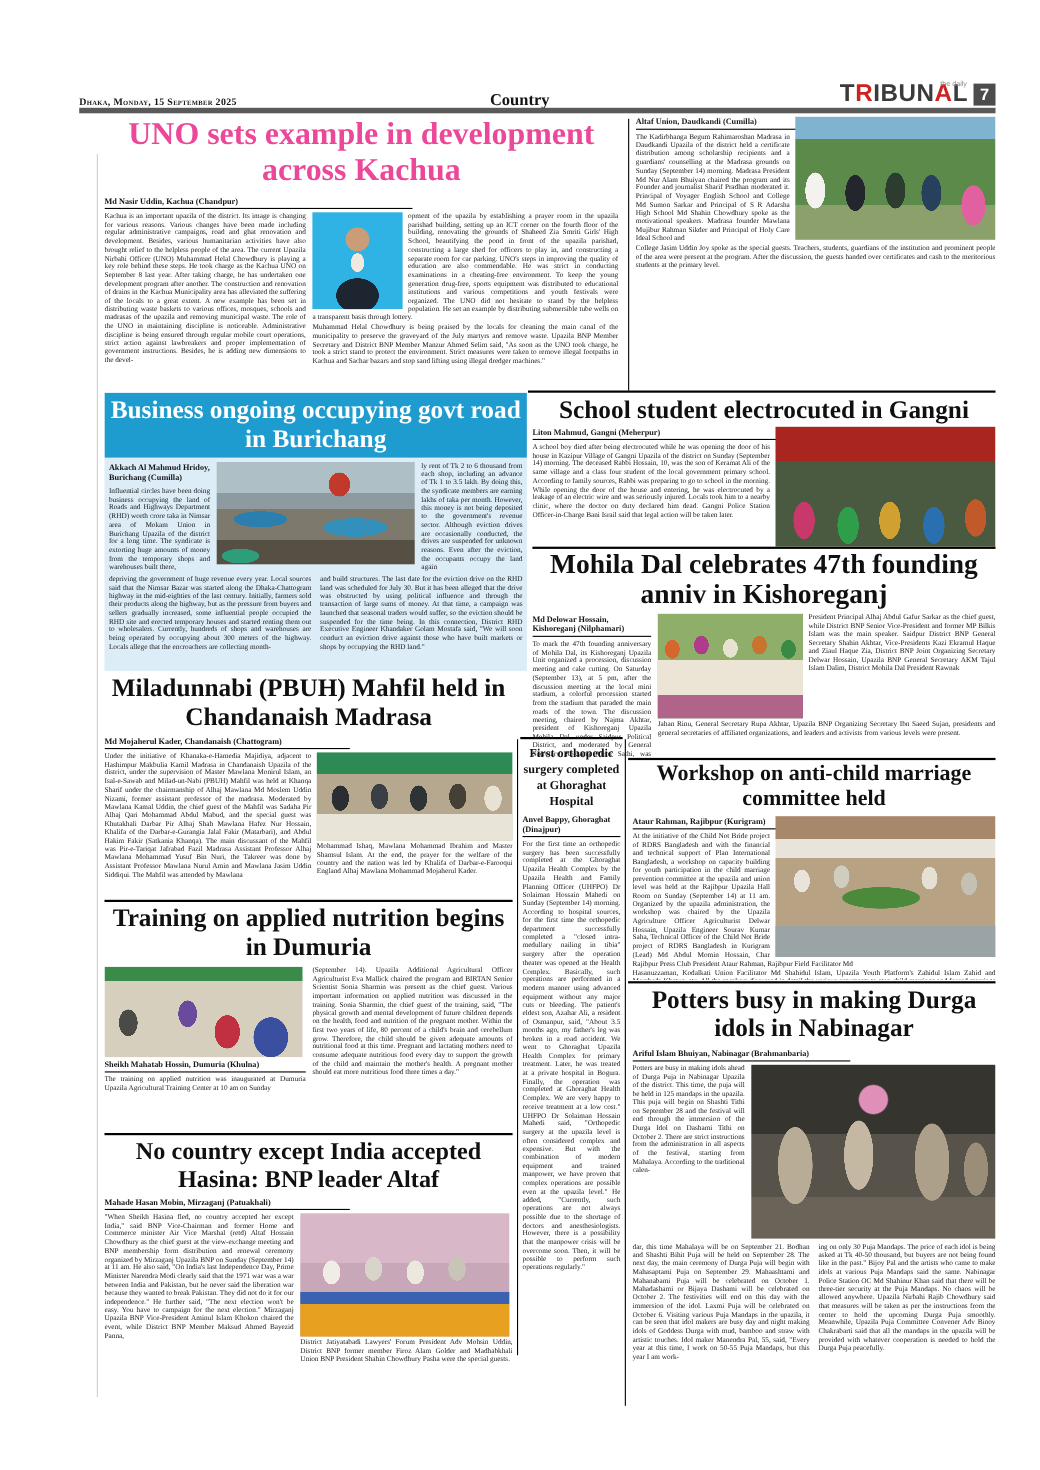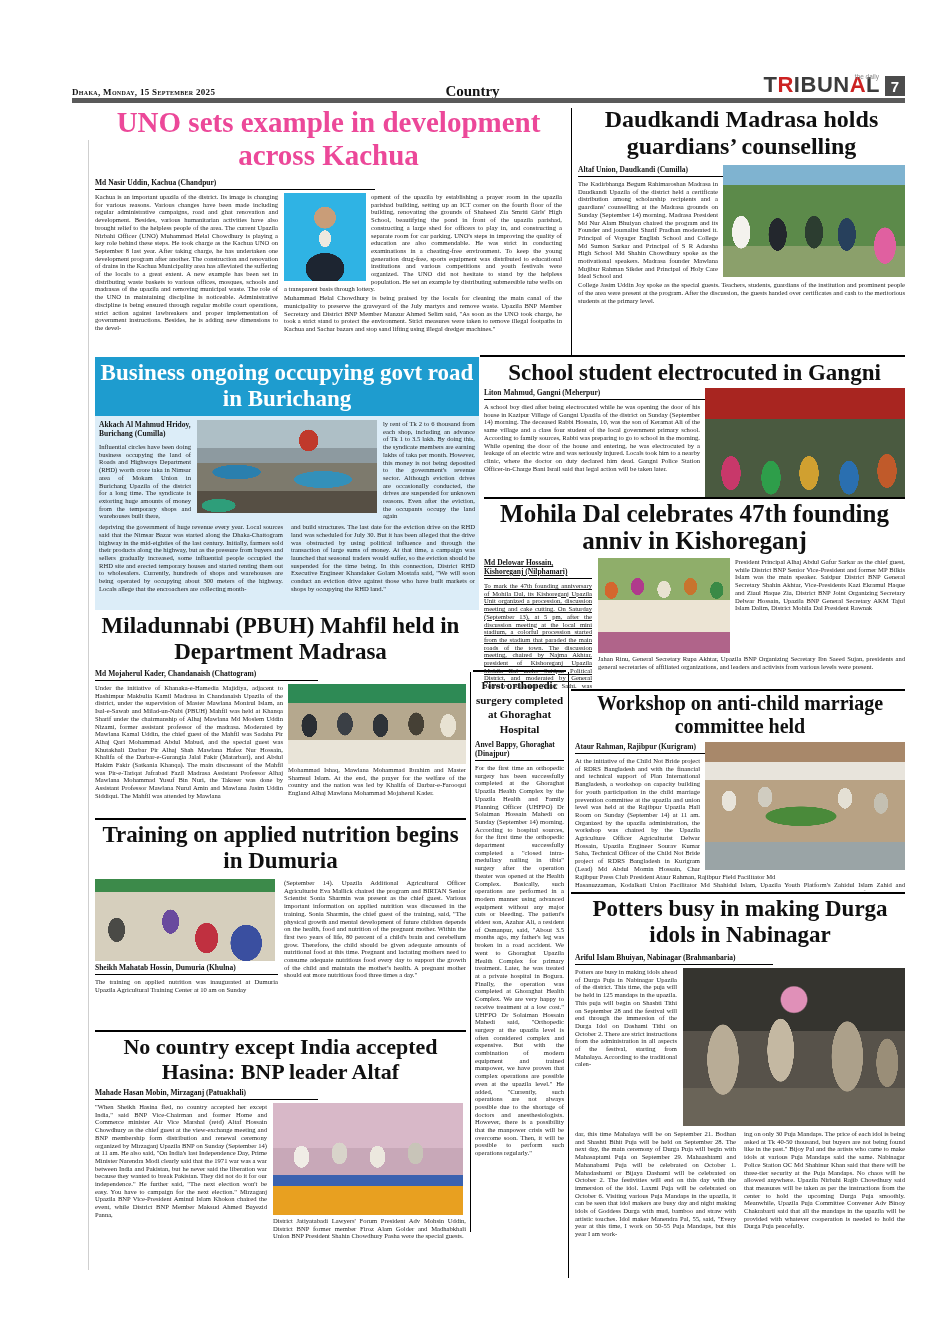--- a/index.html
+++ b/index.html
@@ -114,21 +114,21 @@
   .buri-in{padding:4px 4px 0 4px;}
   .buri .byline{border-bottom:none;min-width:0;}
   .b-l{width:92px;}
   .b-r{flex:1;}
   .b-bot{display:flex;gap:8px;margin-top:3px;}
   .b-bot .bt{flex:1;}
   .gangni{left:484px;top:360px;width:421px;height:137px;}
   .gangni .hl{font-size:23px;line-height:25px;margin-bottom:3px;}
   .mohila{left:484px;top:500px;width:421px;height:188px;}
   .mohila .hl{font-size:25px;line-height:27px;margin-bottom:4px;}
-  .m-l{width:108px;text-decoration:underline;}
+  .m-l{width:108px;}
   .m-rzone{flex:1;}
   .m-row{display:flex;gap:5px;}
   .m-rc{flex:1;}
   .milad{left:95px;top:613px;width:371px;height:205px;}
   .milad .hl{font-size:23px;line-height:26px;margin-bottom:4px;}
   .milad .byline{width:190px;}
   .ortho{left:473px;top:672px;width:93px;height:560px;padding:4px 2px 0 2px;box-sizing:border-box;}
   .ortho .hl{font-size:11px;line-height:14.5px;margin:2px 0 4px 0;}
   .ortho .byline{min-width:100%;}
   .work{left:575px;top:692px;width:330px;height:199px;}
@@ -185,21 +185,20 @@
       <div class="bt uno-c1">Kachua is an important upazila of the district. Its image is changing for various reasons. Various changes have been made including regular administrative campaigns, road and ghat renovation and development. Besides, various humanitarian activities have also brought relief to the helpless people of the area. The current Upazila Nirbahi Officer (UNO) Muhammad Helal Chowdhury is playing a key role behind these steps. He took charge as the Kachua UNO on September 8 last year. After taking charge, he has undertaken one development program after another. The construction and renovation of drains in the Kachua Municipality area has alleviated the suffering of the locals to a great extent. A new example has been set in distributing waste baskets to various offices, mosques, schools and madrasas of the upazila and removing municipal waste. The role of the UNO in maintaining discipline is noticeable. Administrative discipline is being ensured through regular mobile court operations, strict action against lawbreakers and proper implementation of government instructions. Besides, he is adding new dimensions to the devel-</div>
       <div class="bt uno-c2">
         <span class="photo ph-uno fig-l"></span>
         <p>opment of the upazila by establishing a prayer room in the upazila parishad building, setting up an ICT corner on the fourth floor of the building, renovating the grounds of Shaheed Zia Smriti Girls' High School, beautifying the pond in front of the upazila parishad, constructing a large shed for officers to play in, and constructing a separate room for car parking. UNO's steps in improving the quality of education are also commendable. He was strict in conducting examinations in a cheating-free environment. To keep the young generation drug-free, sports equipment was distributed to educational institutions and various competitions and youth festivals were organized. The UNO did not hesitate to stand by the helpless population. He set an example by distributing submersible tube wells on a transparent basis through lottery.</p>
         <p>Muhammad Helal Chowdhury is being praised by the locals for cleaning the main canal of the municipality to preserve the graveyard of the July martyrs and remove waste. Upazila BNP Member Secretary and District BNP Member Manzur Ahmed Selim said, "As soon as the UNO took charge, he took a strict stand to protect the environment. Strict measures were taken to remove illegal footpaths in Kachua and Sachar bazars and stop sand lifting using illegal dredger machines."</p>
       </div>
     </div>
   </div>
 
   <div class="art daud">
-    <div class="hl">Daudkandi Madrasa holds guardians’ counselling</div>
     <div class="bt">
       <span class="photo ph-daudkandi fig-r"></span>
       <div class="byline">Altaf Union, Daudkandi (Cumilla)</div>
       <p>The Kadirbhanga Begum Rahimaroshan Madrasa in Daudkandi Upazila of the district held a certificate distribution among scholarship recipients and a guardians' counselling at the Madrasa grounds on Sunday (September 14) morning. Madrasa President Md Nur Alam Bhuiyan chaired the program and its Founder and journalist Sharif Pradhan moderated it. Principal of Voyager English School and College Md Sumon Sarkar and Principal of S R Adarsha High School Md Shahin Chowdhury spoke as the motivational speakers. Madrasa founder Mawlana Mujibur Rahman Sikder and Principal of Holy Care Ideal School and</p>
       <p>College Jasim Uddin Joy spoke as the special guests. Teachers, students, guardians of the institution and prominent people of the area were present at the program. After the discussion, the guests handed over certificates and cash to the meritorious students at the primary level.</p>
     </div>
   </div>
 
   <div class="art buri">
     <div class="buri-banner">
@@ -241,21 +240,21 @@
         <div class="m-row">
           <span class="photo ph-kishoreganj"></span>
           <div class="bt m-rc">President Principal Alhaj Abdul Gafur Sarkar as the chief guest, while District BNP Senior Vice-President and former MP Bilkis Islam was the main speaker. Saidpur District BNP General Secretary Shahin Akhtar, Vice-Presidents Kazi Ekramul Haque and Ziaul Haque Zia, District BNP Joint Organizing Secretary Delwar Hossain, Upazila BNP General Secretary AKM Tajul Islam Dalim, District Mohila Dal President Rawnak</div>
         </div>
         <div class="bt capt">Jahan Rinu, General Secretary Rupa Akhtar, Upazila BNP Organizing Secretary Ibn Saeed Sujan, presidents and general secretaries of affiliated organizations, and leaders and activists from various levels were present.</div>
       </div>
     </div>
   </div>
 
   <div class="art milad">
-    <div class="hl">Miladunnabi (PBUH) Mahfil held in Department Madrasa</div>
+    <div class="hl">Miladunnabi (PBUH) Mahfil held in Chandanaish Madrasa</div>
     <div class="byline">Md Mojaherul Kader, Chandanaish (Chattogram)</div>
     <div class="bt">
       <span class="fig-r" style="width:178px;">
         <span class="photo ph-chandanaish"></span>
         <span class="bt capt" style="display:block;">Mohammad Ishaq, Mawlana Mohammad Ibrahim and Master Shamsul Islam. At the end, the prayer for the welfare of the country and the nation was led by Khalifa of Darbar-e-Farooqui England Alhaj Mawlana Mohammad Mojaherul Kader.</span>
       </span>
       <p>Under the initiative of Khanaka-e-Hamedia Majidiya, adjacent to Hashimpur Makbulia Kamil Madrasa in Chandanaish Upazila of the district, under the supervision of Master Mawlana Monirul Islam, an Isal-e-Sawab and Milad-un-Nabi (PBUH) Mahfil was held at Khanqa Sharif under the chairmanship of Alhaj Mawlana Md Moslem Uddin Nizami, former assistant professor of the madrasa. Moderated by Mawlana Kamal Uddin, the chief guest of the Mahfil was Sadaha Pir Alhaj Qari Mohammad Abdul Mabud, and the special guest was Khutakhali Darbar Pir Alhaj Shah Mawlana Hafez Nur Hossain, Khalifa of the Darbar-e-Gurangia Jalal Fakir (Matarbari), and Abdul Hakim Fakir (Satkania Khanqa). The main discussant of the Mahfil was Pir-e-Tariqat Jafrabad Fazil Madrasa Assistant Professor Alhaj Mawlana Mohammad Yusuf Bin Nuri, the Takreer was done by Assistant Professor Mawlana Nurul Amin and Mawlana Jasim Uddin Siddiqui. The Mahfil was attended by Mawlana</p>
     </div>
   </div>
 

